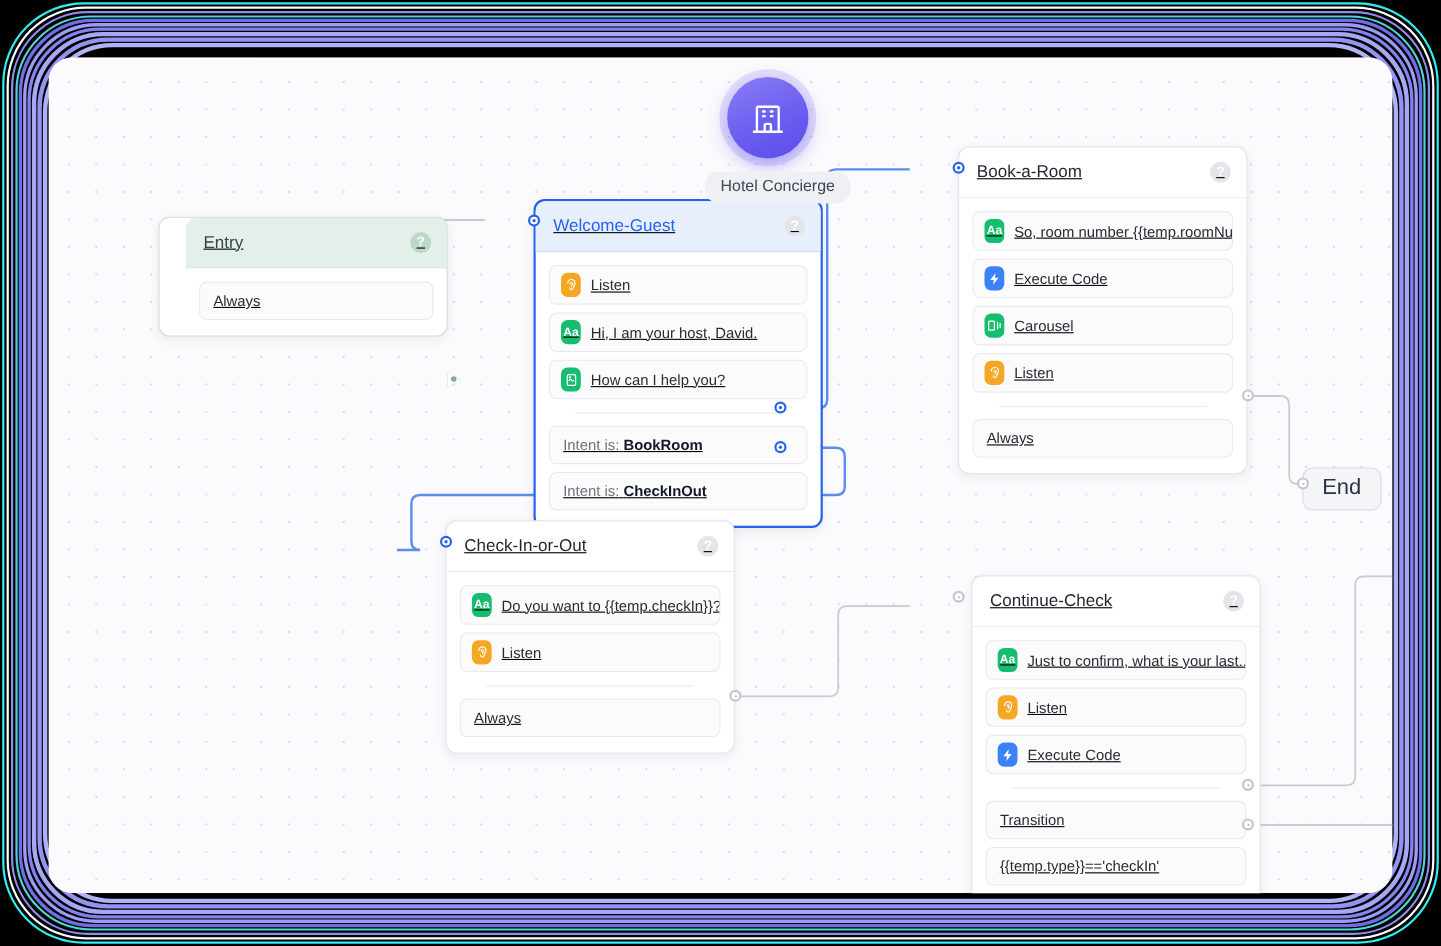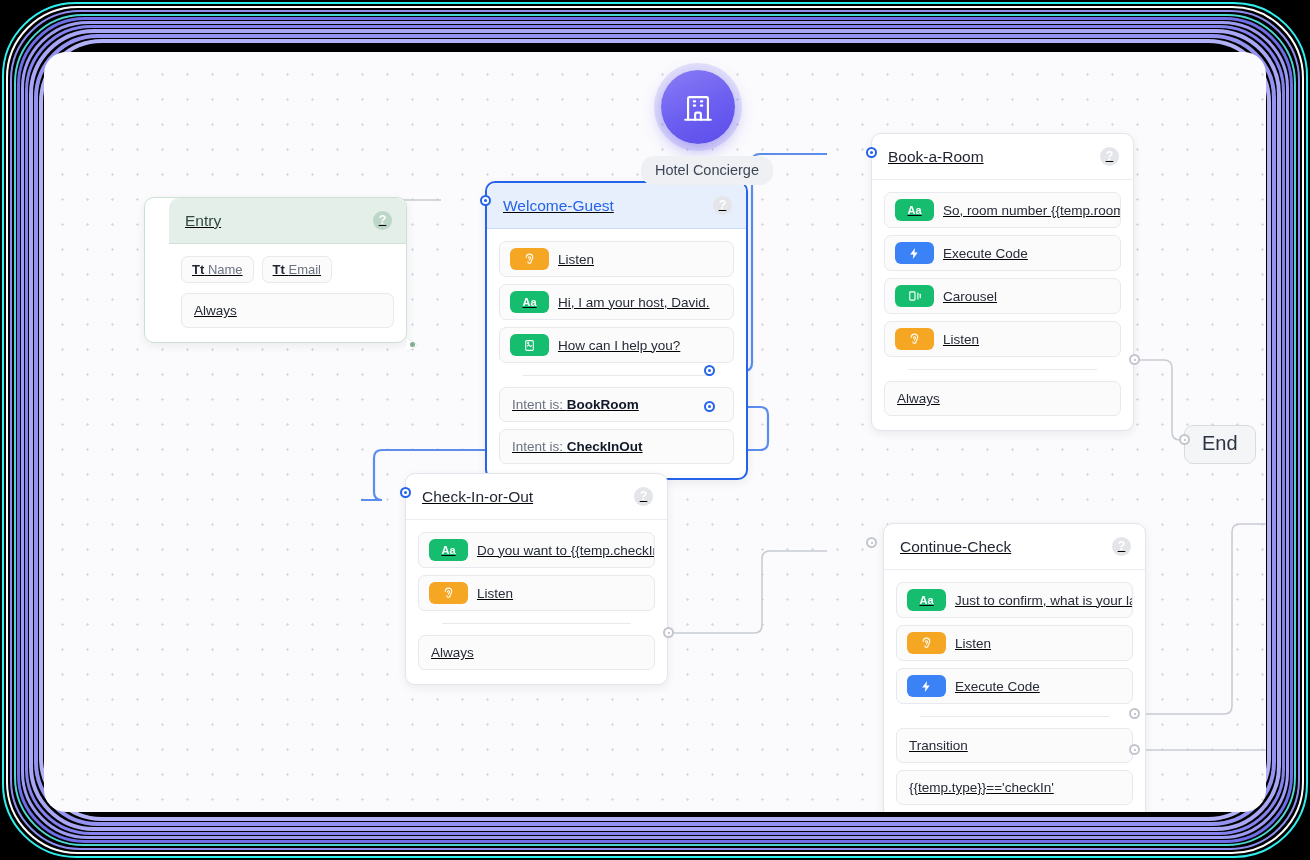--- a/index.html
+++ b/index.html
@@ -104,21 +104,21 @@
     margin-bottom: 7px;
     font-size: 13.5px;
     color: #262b36;
     white-space: nowrap;
     overflow: hidden;
   }
   .row:last-child { margin-bottom: 0; }
 
   .ico {
     flex: none;
-    width: 39px; height: 22px;
+    width: 18px; height: 22px;
     border-radius: 6px;
     display: flex; align-items: center; justify-content: center;
     color: #fff;
     font-size: 11px;
     font-weight: bold;
   }
   .ico-green  { background: #16bd6e; }
   .ico-orange { background: #f5a623; }
   .ico-blue   { background: #3b82f6; }
 
@@ -272,30 +272,20 @@
     </svg>
   </div>
   <div class="agent-label">Hotel Concierge</div>
 
   <div class="node" id="node-entry">
     <div class="node-head">
       <span class="node-title">Entry</span>
       <span class="help">?</span>
     </div>
     <div class="node-body">
-      <div class="chips">
-        <span class="chip">
-          <b>Tt</b>
-          <span>Name</span>
-        </span>
-        <span class="chip">
-          <b>Tt</b>
-          <span>Email</span>
-        </span>
-      </div>
       <div class="trans">
         <span>Always</span>
       </div>
     </div>
   </div>
 
   <div class="port-tri" style="left:363px; top:286px;"></div>
   <div class="port-tri-dot" style="left:366px; top:290px;"></div>
 
   <div class="node" id="node-welcome">

